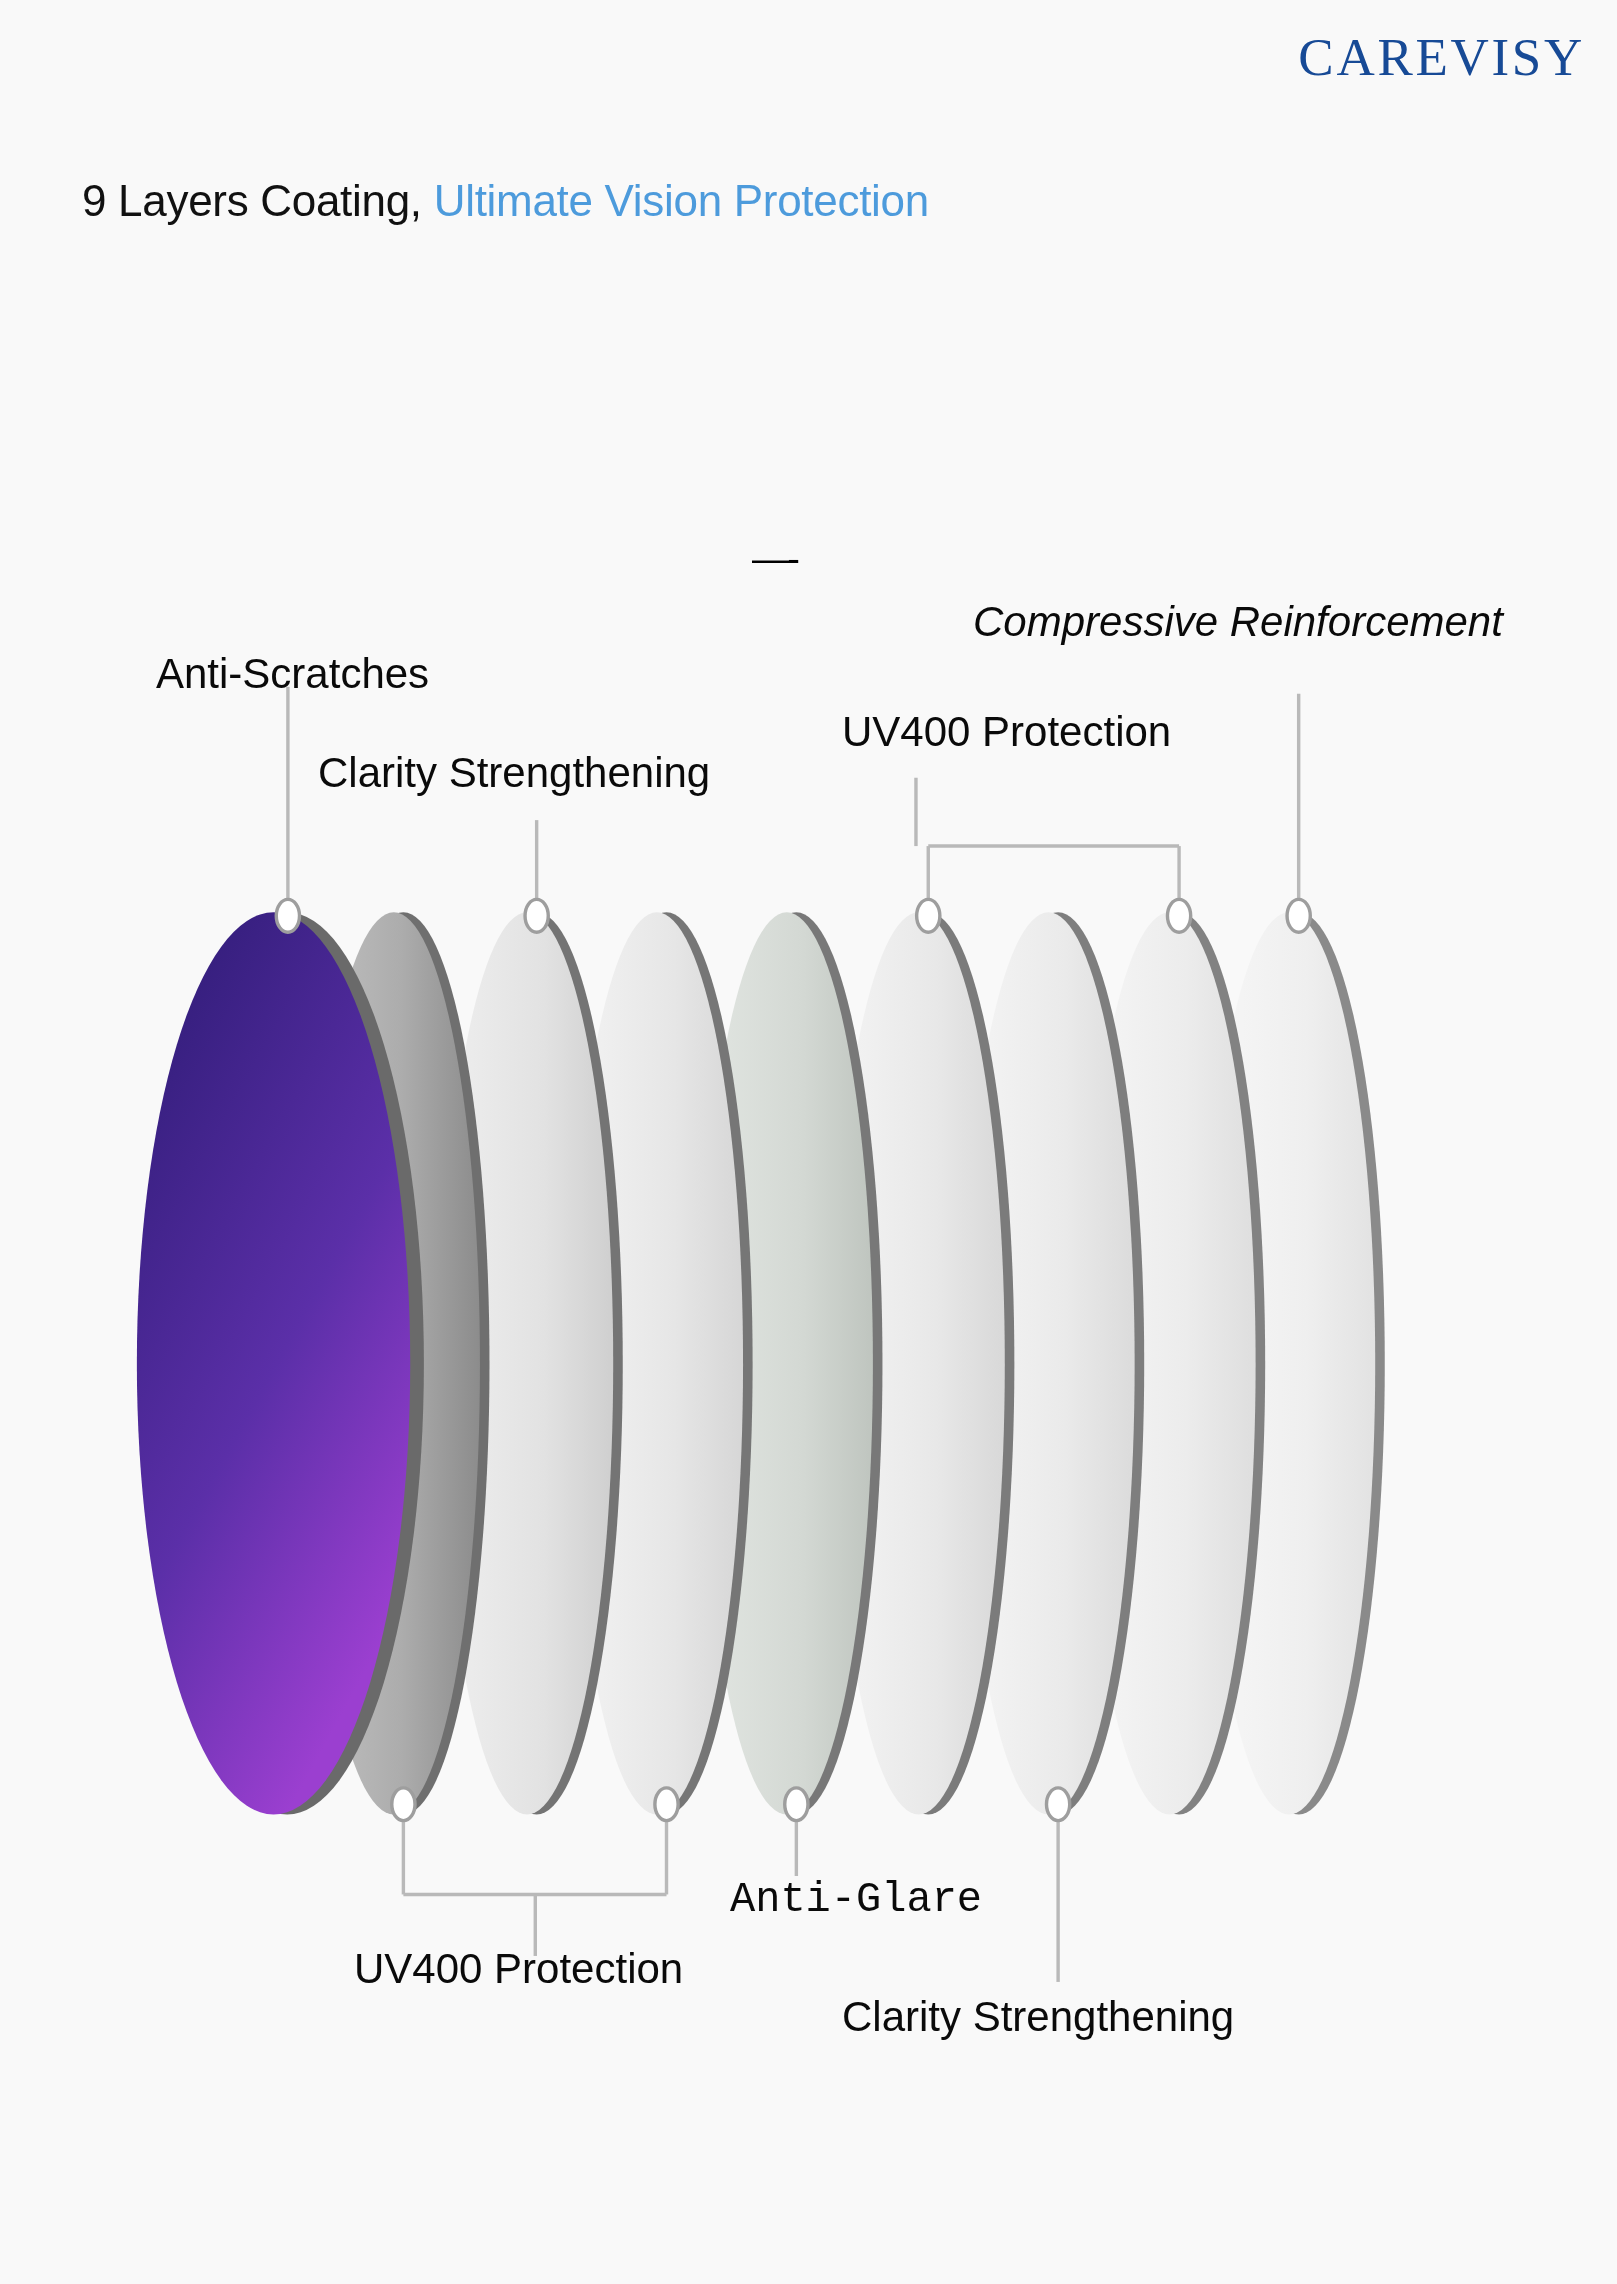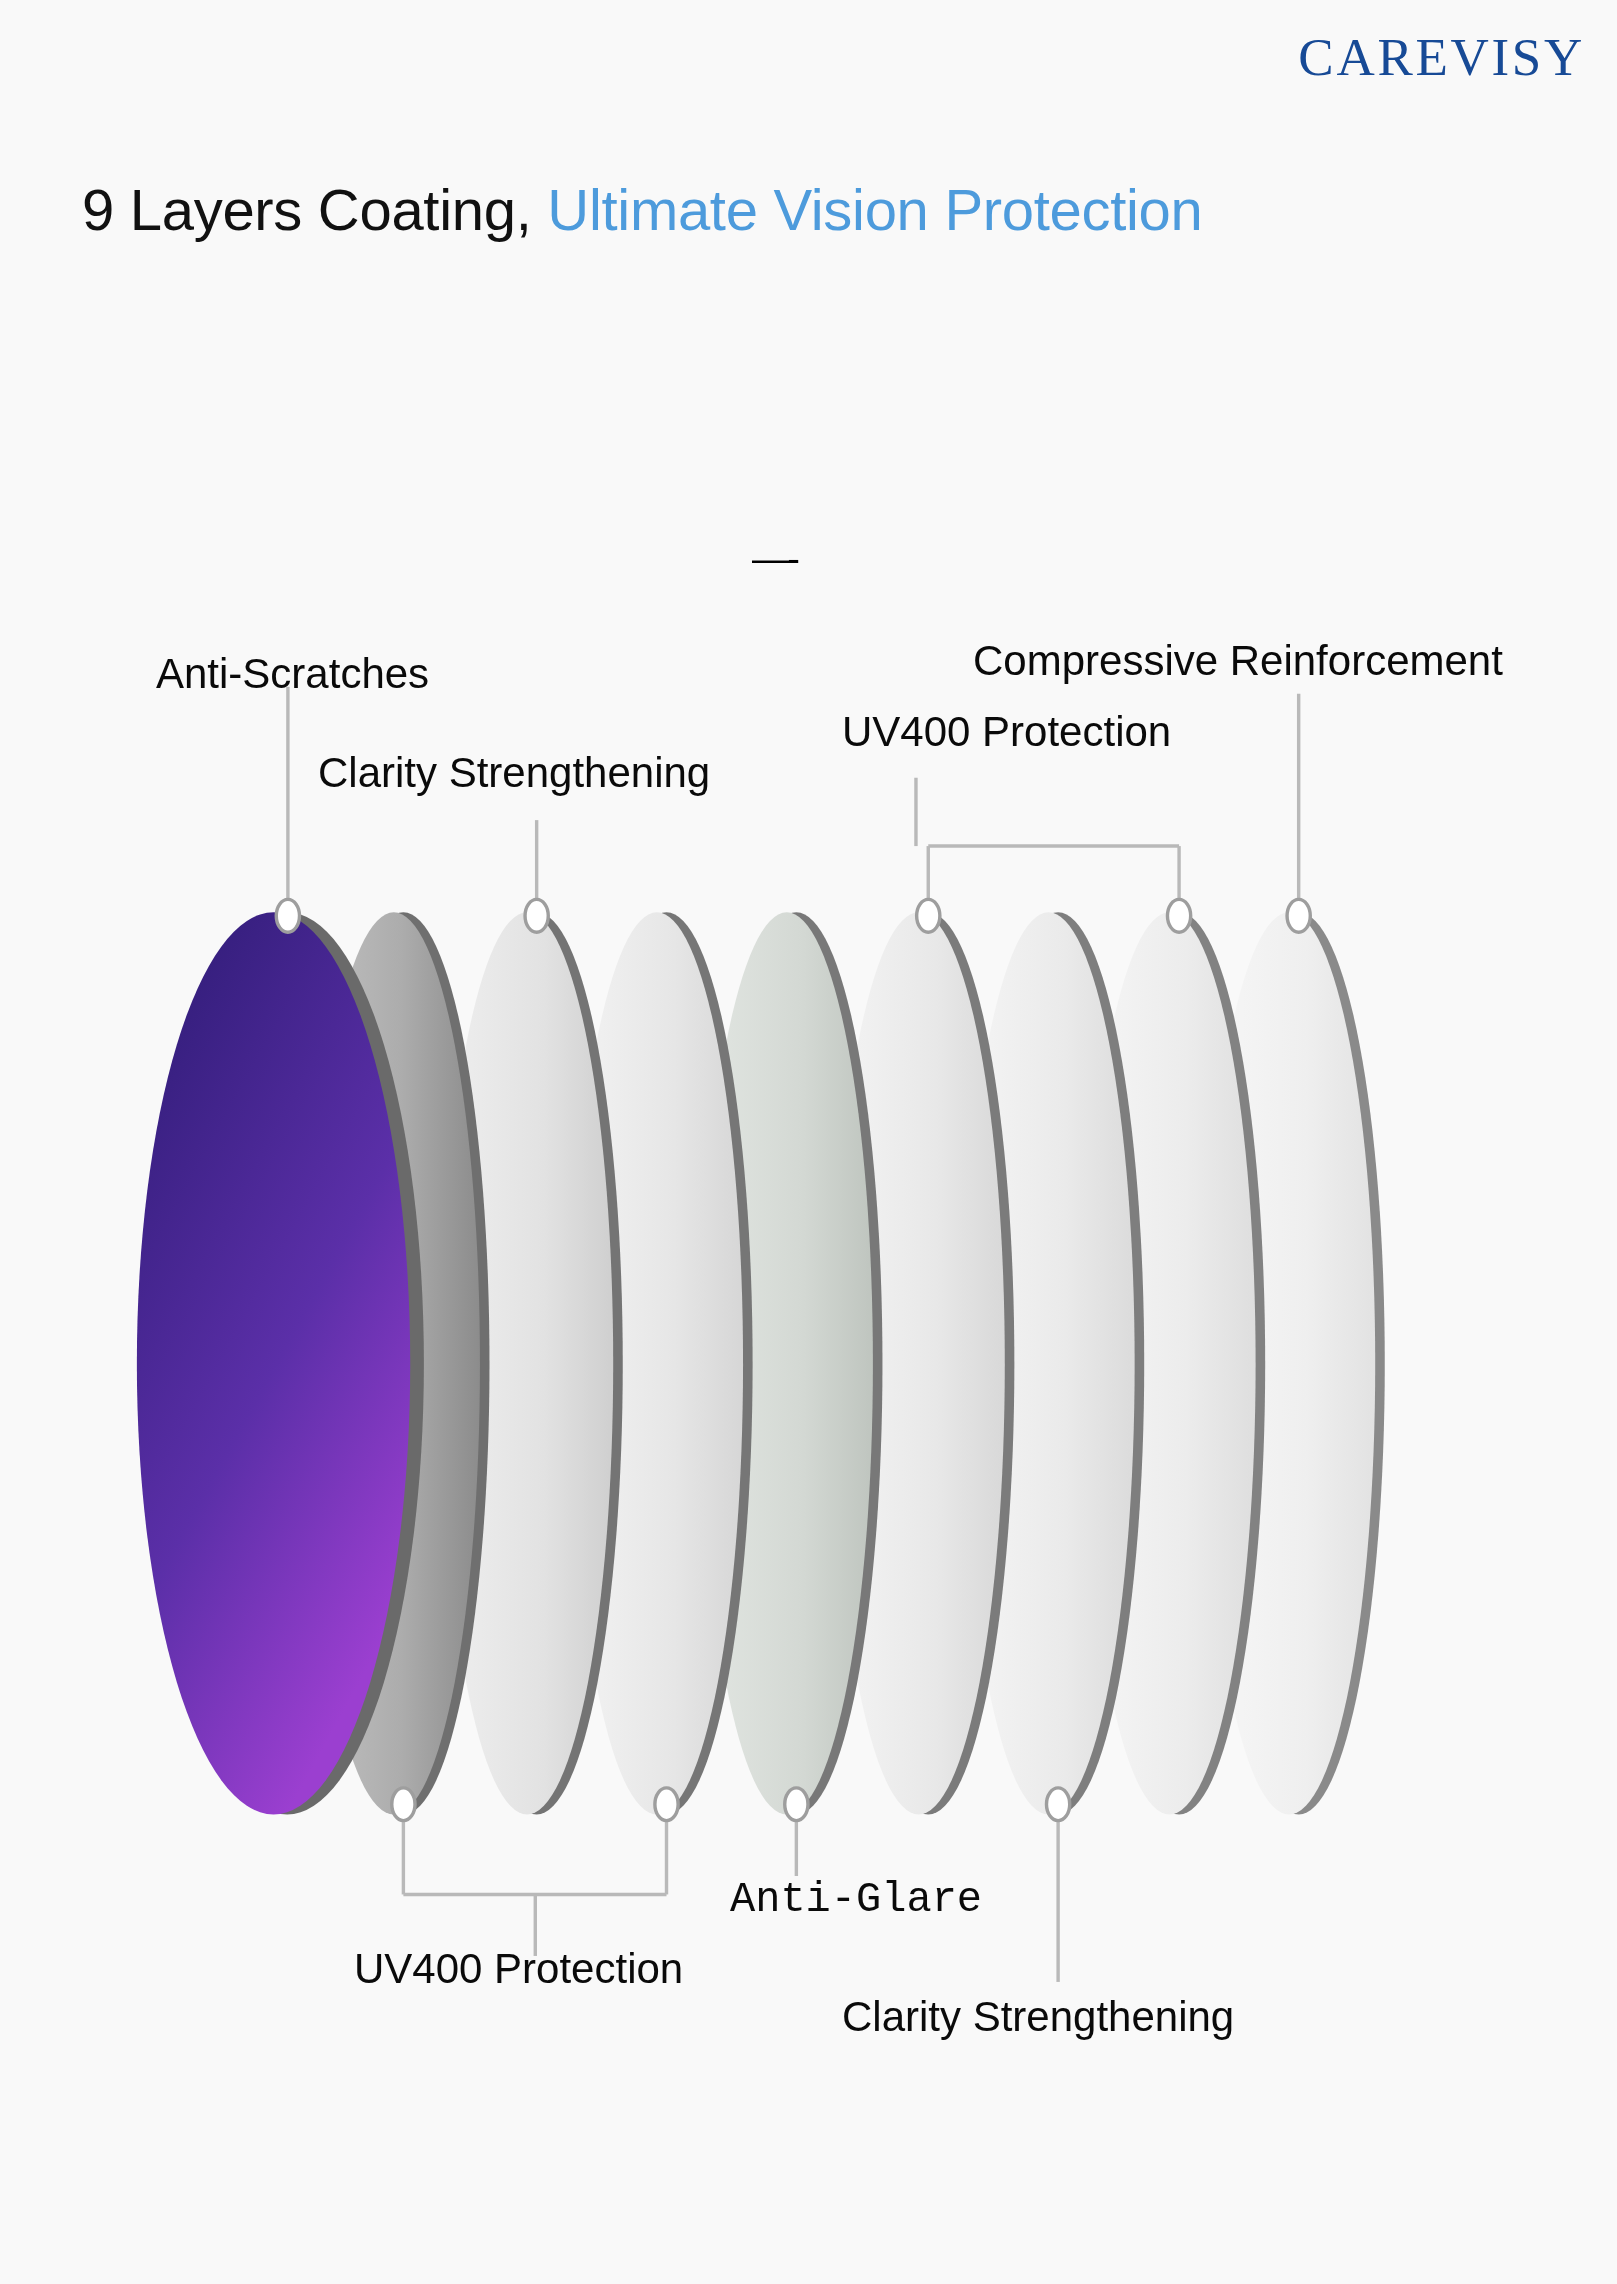--- a/index.html
+++ b/index.html
@@ -18,21 +18,21 @@
     font-family:"Liberation Serif", serif;
     font-size:53px;
     letter-spacing:2.7px;
     color:#174A96;
     white-space:nowrap;
   }
 
   
   .headline{
     position:absolute;left:82px;top:176px;
-    font-size:58px;
+    font-size:44px;
     color:#111111;
     white-space:nowrap;
     letter-spacing:-0.3px;
   }
   .headline .accent{color:#4D9BDC;}
 
   
   .dash-mark{
     position:absolute;left:752px;top:540px;
     font-size:38px;color:#000;letter-spacing:-2.7px;
@@ -191,21 +191,21 @@
       <ellipse cx="1548" cy="2640" rx="17" ry="24"></ellipse>
     </g>
   </svg>
 
   <div class="label" style="left:156px;top:653px;">Anti-Scratches</div>
 
   <div class="label" style="left:318px;top:752px;">Clarity Strengthening</div>
 
   <div class="label" style="left:842px;top:711px;">UV400 Protection</div>
 
-  <div class="label" style="left:973px;top:640px;">Compressive Reinforcement</div>
+  <div class="label" style="left:973px;top:601px;font-style:italic;">Compressive Reinforcement</div>
 
   <div class="label" style="left:354px;top:1948px;">UV400 Protection</div>
 
   <div class="label" style="left:730px;top:1879px;font-family:Liberation Mono, monospace;">Anti-Glare</div>
 
   <div class="label" style="left:842px;top:1996px;">Clarity Strengthening</div>
 
 </div>
 
 

